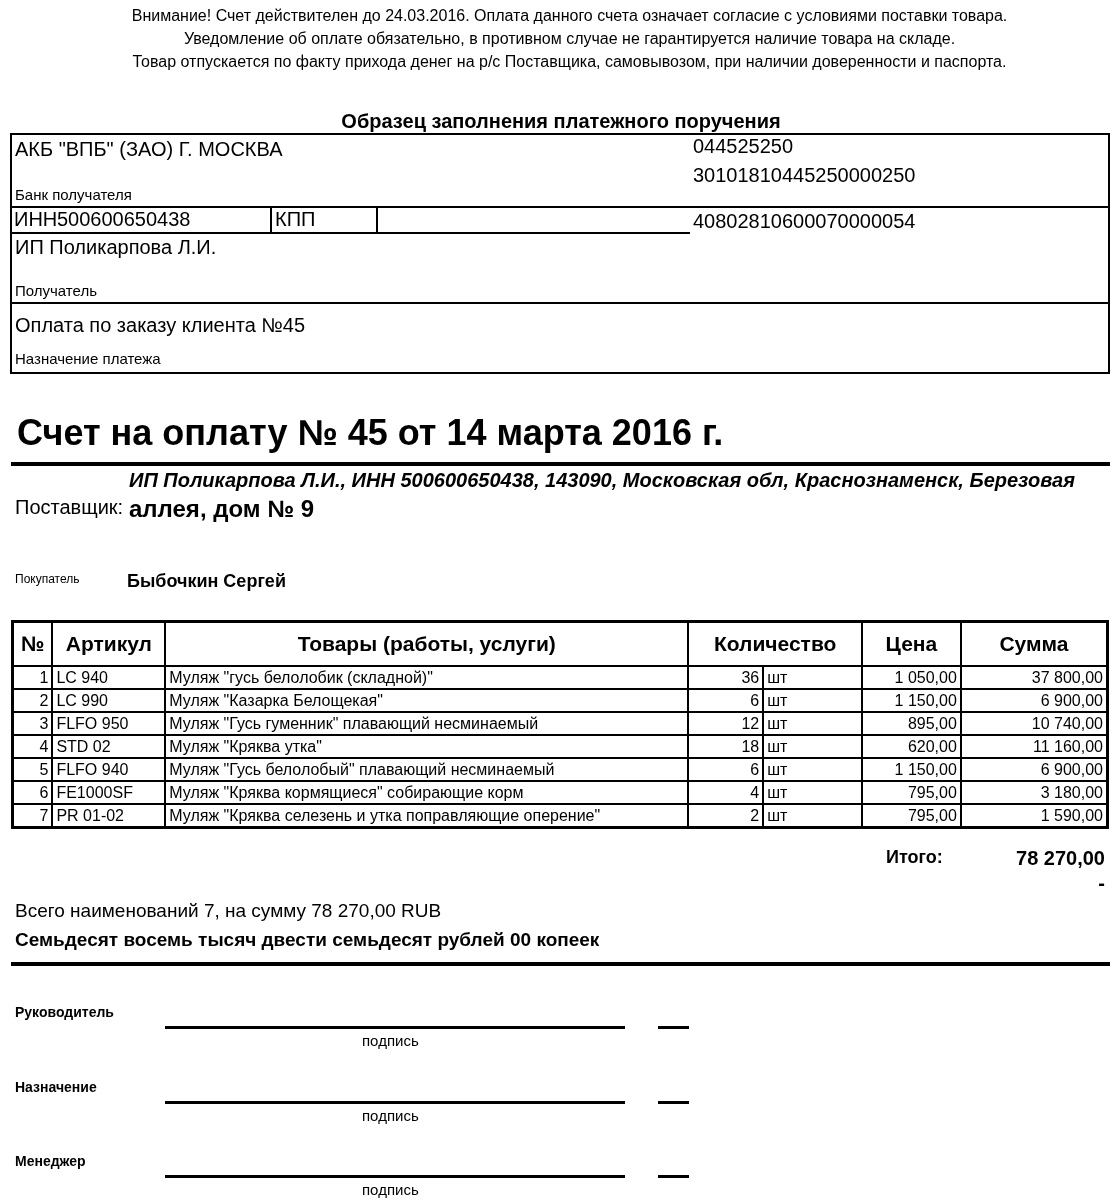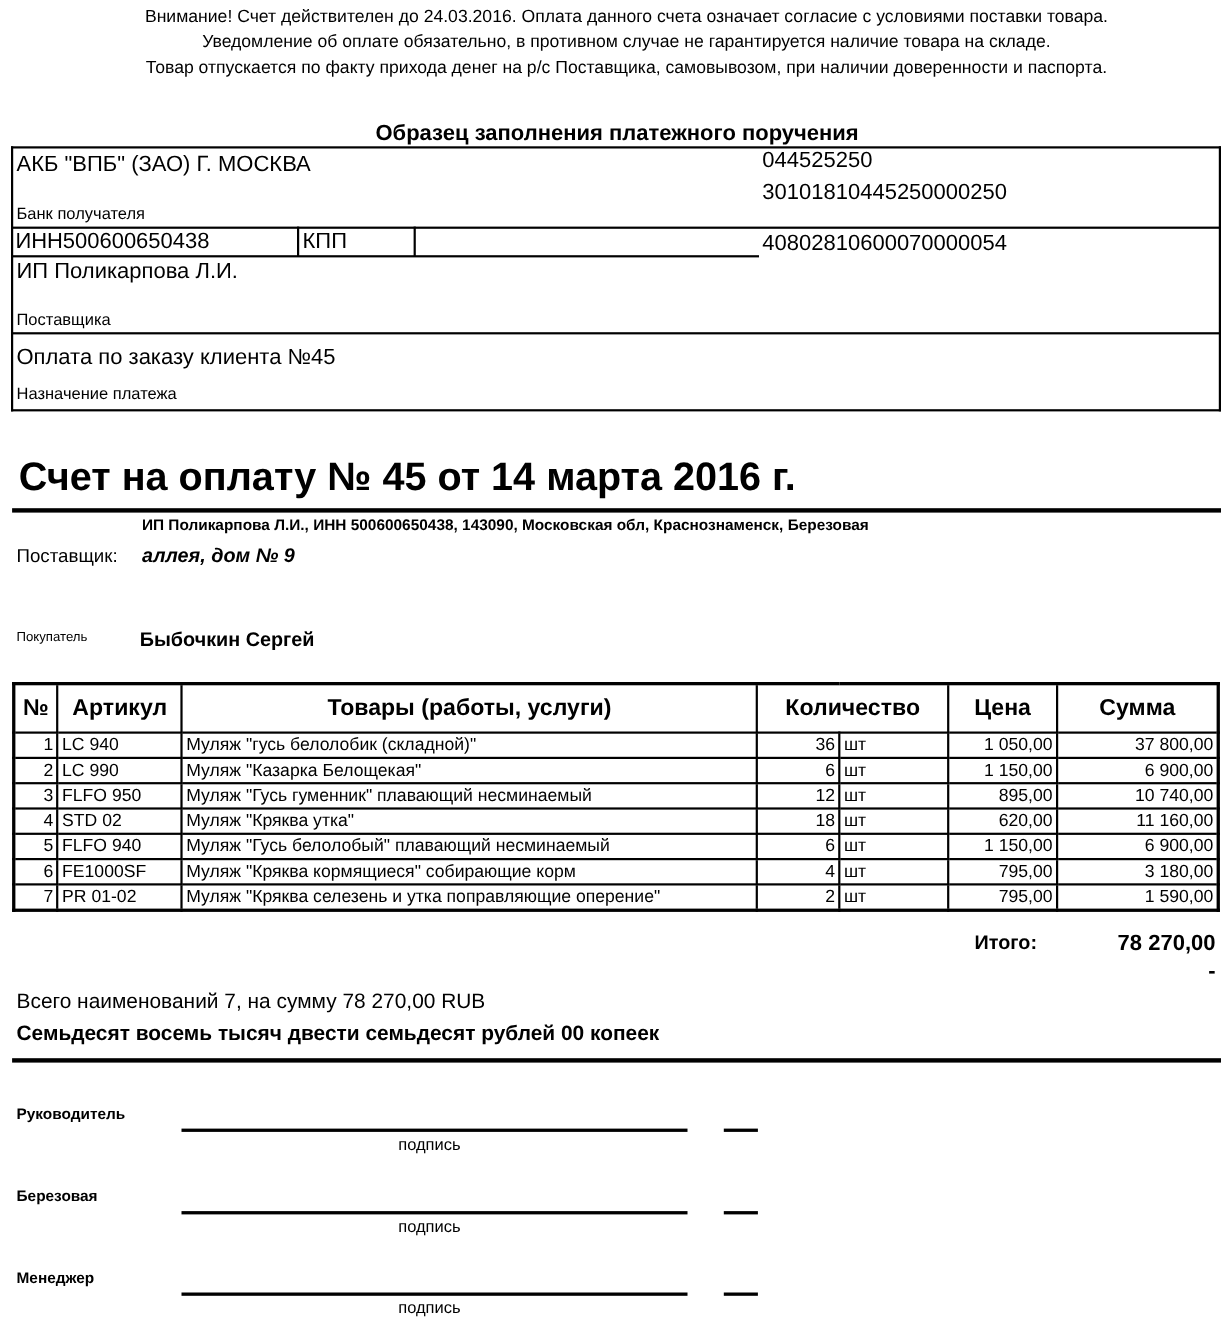--- a/index.html
+++ b/index.html
@@ -60,32 +60,32 @@
   <div class="abs pbox-text" style="left:693px;top:135px;">044525250</div>
   <div class="abs pbox-text" style="left:693px;top:164px;">30101810445250000250</div>
 
   <div class="abs pbox-text" style="left:14px;top:208px;width:42px;overflow:hidden;">ИНН</div>
   <div class="abs pbox-text" style="left:57px;top:208px;">500600650438</div>
   <div class="abs pbox-text" style="left:275px;top:208px;">КПП</div>
   <div class="abs pbox-text" style="left:381px;top:208px;"></div>
   <div class="abs pbox-text" style="left:693px;top:210px;">40802810600070000054</div>
 
   <div class="abs pbox-text" style="left:15px;top:236px;">ИП Поликарпова Л.И.</div>
-  <div class="abs pbox-label" style="left:15px;top:282px;">Поставщика</div>
+  <div class="abs pbox-label" style="left:15px;top:282px;">Получатель</div>
 
   <div class="abs pbox-text" style="left:15px;top:314px;">Оплата по заказу клиента №45</div>
   <div class="abs pbox-label" style="left:15px;top:350px;">Назначение платежа</div>
 </div>
 
 <div class="abs b" style="left:17px;top:412px;font-size:36px;">Счет на оплату № 45 от 14 марта 2016 г.</div>
 <div class="line" style="left:11px;top:462px;width:1099px;height:4px;"></div>
 
-<div class="abs" style="left:15px;top:496px;font-size:17px;">Поставщик:</div>
-<div class="abs b" style="left:129px;top:469px;font-size:14px;">ИП Поликарпова Л.И., ИНН 500600650438, 143090, Московская обл, Краснознаменск, Березовая</div>
-<div class="abs b" style="left:129px;top:495px;font-size:18px;font-style:italic;">аллея, дом № 9</div>
+<div class="abs" style="left:15px;top:496px;font-size:20px;">Поставщик:</div>
+<div class="abs b" style="left:129px;top:469px;font-size:20px;font-style:italic;">ИП Поликарпова Л.И., ИНН 500600650438, 143090, Московская обл, Краснознаменск, Березовая</div>
+<div class="abs b" style="left:129px;top:495px;font-size:24px;">аллея, дом № 9</div>
 
 <div class="abs" style="left:15px;top:572px;font-size:12px;">Покупатель</div>
 <div class="abs b" style="left:127px;top:571px;font-size:18px;">Быбочкин Сергей</div>
 
 <table class="items">
   <colgroup>
     <col style="width:40px">
     <col style="width:113px">
     <col style="width:525px">
     <col style="width:75px">
@@ -178,21 +178,21 @@
 <div class="abs b" style="left:15px;top:929px;font-size:19px;">Семьдесят восемь тысяч двести семьдесят рублей 00 копеек</div>
 <div class="line" style="left:11px;top:962px;width:1099px;height:4px;"></div>
 
 <div>
   <div class="abs sig-label" style="left:15px;top:1004px;">Руководитель</div>
   <div class="line" style="left:165px;top:1026px;width:460px;height:3px;"></div>
   <div class="line" style="left:658px;top:1026px;width:31px;height:3px;"></div>
   <div class="abs sig-sub" style="left:362px;top:1032px;">подпись</div>
 </div>
 <div>
-  <div class="abs sig-label" style="left:15px;top:1079px;">Березовая</div>
+  <div class="abs sig-label" style="left:15px;top:1079px;">Назначение</div>
   <div class="line" style="left:165px;top:1101px;width:460px;height:3px;"></div>
   <div class="line" style="left:658px;top:1101px;width:31px;height:3px;"></div>
   <div class="abs sig-sub" style="left:362px;top:1107px;">подпись</div>
 </div>
 <div>
   <div class="abs sig-label" style="left:15px;top:1153px;">Менеджер</div>
   <div class="line" style="left:165px;top:1175px;width:460px;height:3px;"></div>
   <div class="line" style="left:658px;top:1175px;width:31px;height:3px;"></div>
   <div class="abs sig-sub" style="left:362px;top:1181px;">подпись</div>
 </div>

